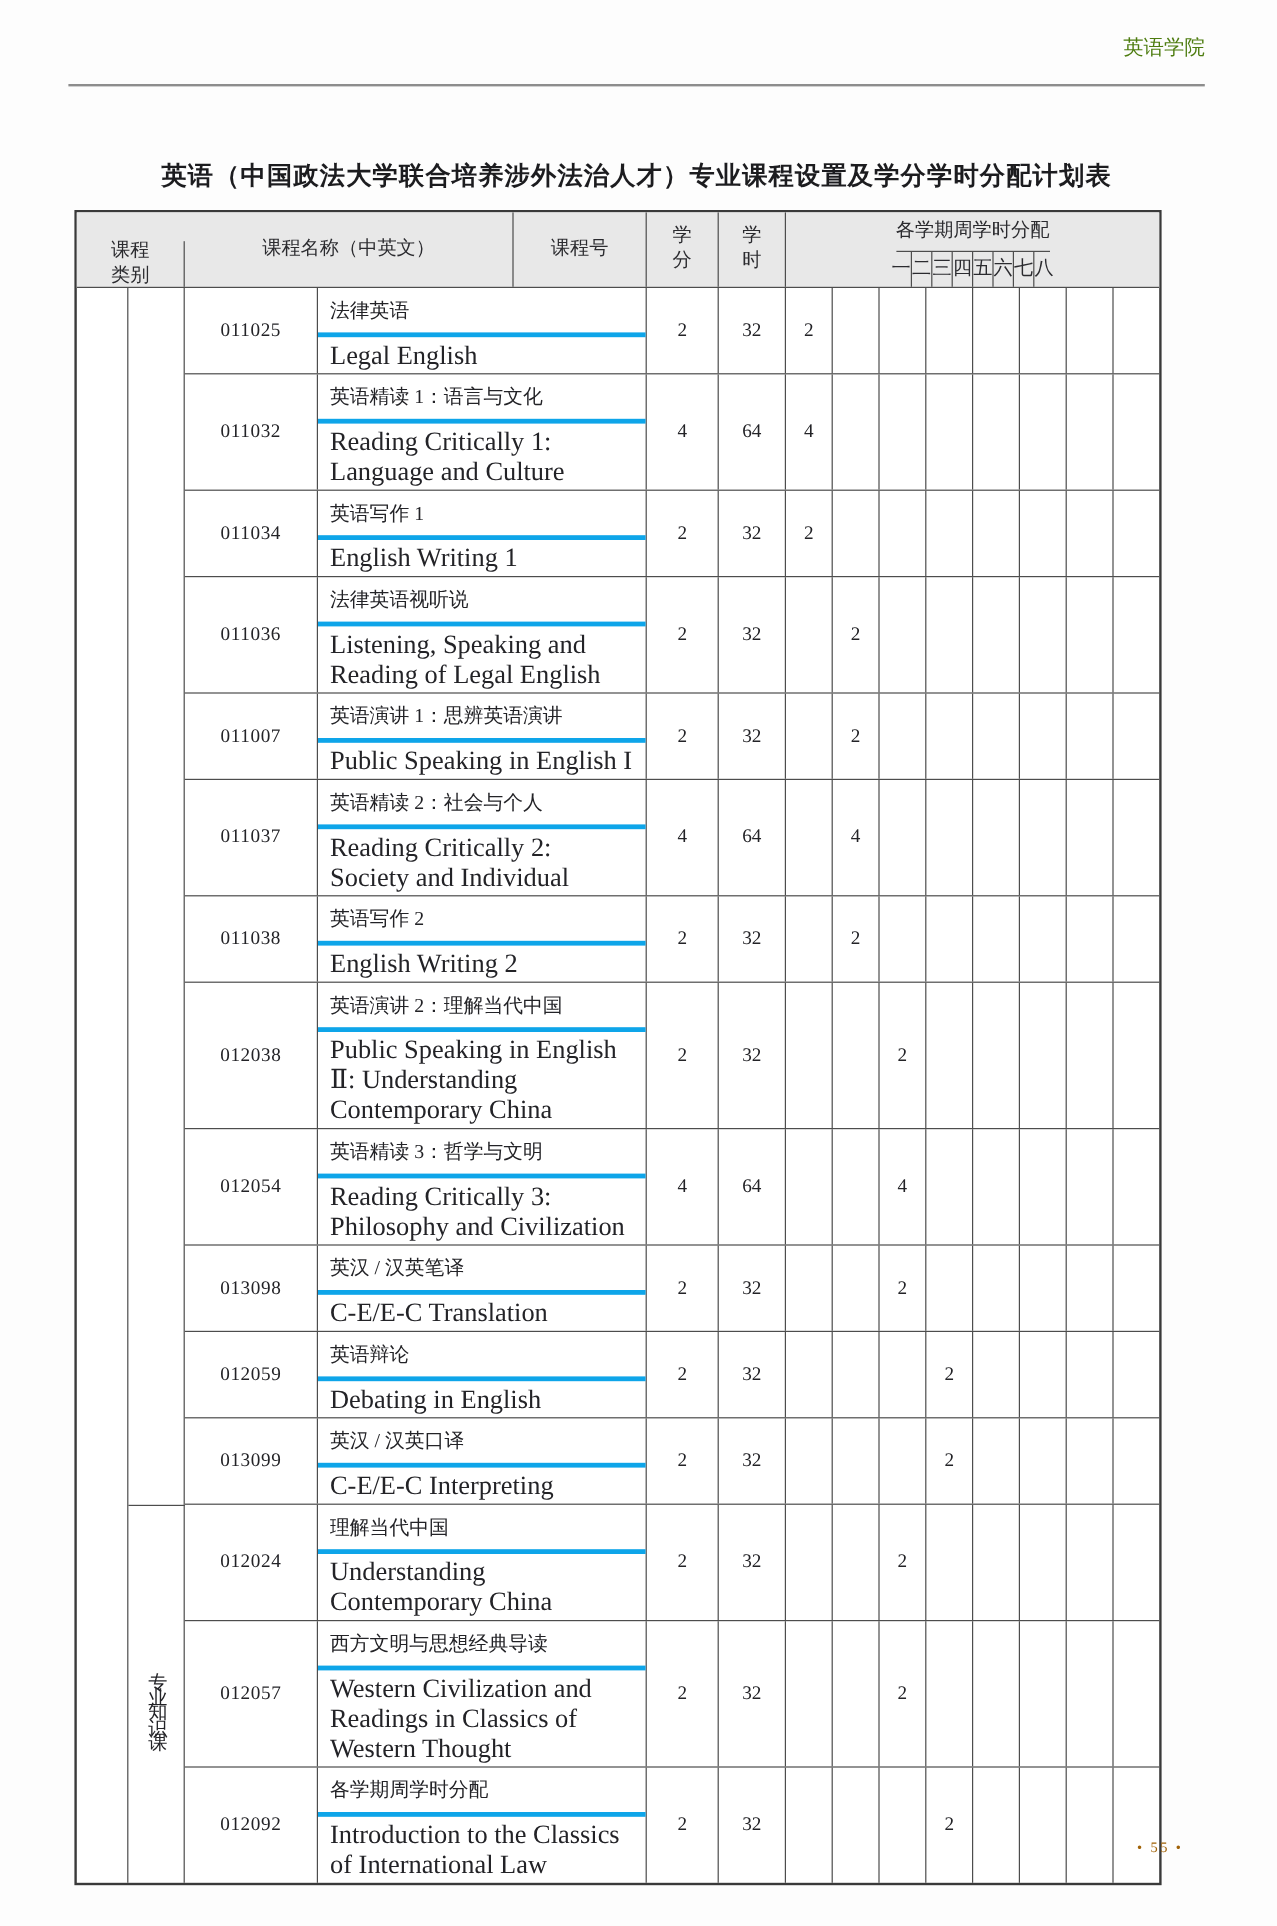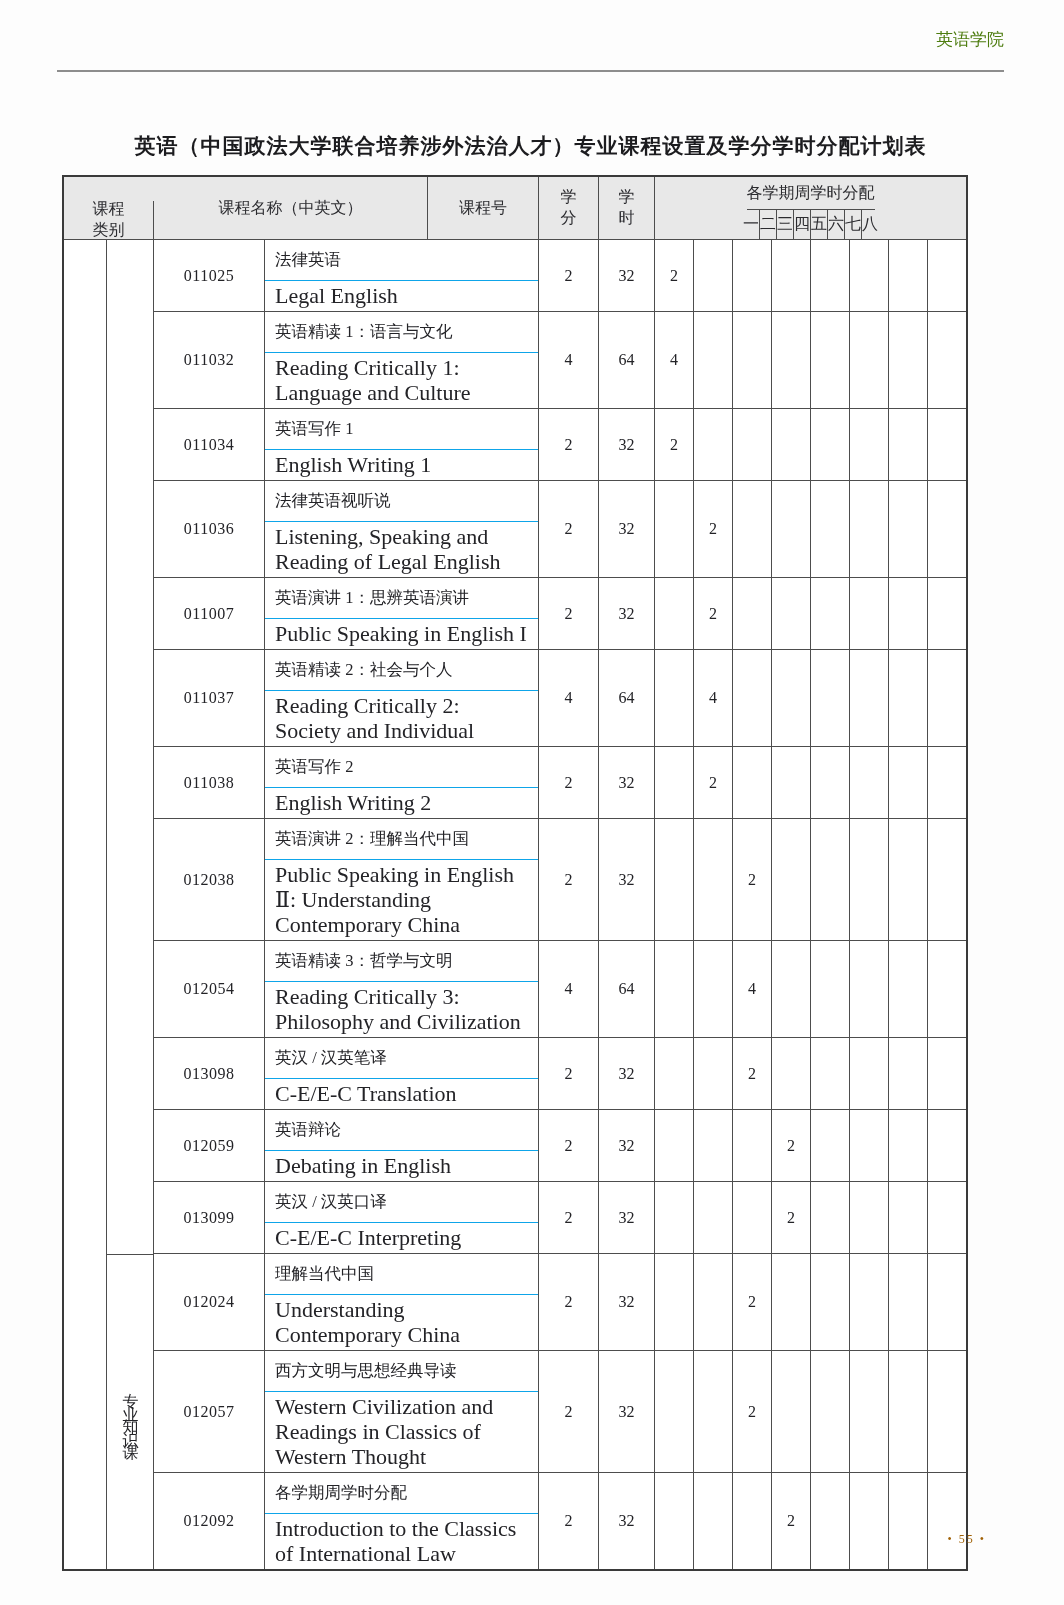--- a/index.html
+++ b/index.html
@@ -86,21 +86,21 @@
   .cell {
     border-right:1px solid #4d4d4d;
     display:flex; align-items:center; justify-content:center;
   }
   .c-code   { width:111px; letter-spacing:0.5px; }
   .c-name   { width:274px; display:block; }
   .c-credit { width:60px; }
   .c-hours  { width:56px; }
   .name-zh {
     min-height:41px; display:flex; align-items:center;
-    padding:2px 10px; border-bottom:1px solid #0ea5e9;
+    padding:2px 10px; border-bottom:4px solid #0ea5e9;
     font-size:16.5px; line-height:1.45;
   }
   .name-en {
     padding:2px 10px 3px; line-height:25px; min-height:28px;
     font-size:22px;
   }
   .sems { flex:1; display:flex; }
   .sem-cell {
     flex:1; display:flex; align-items:center; justify-content:center;
     border-right:1px solid #4d4d4d;

